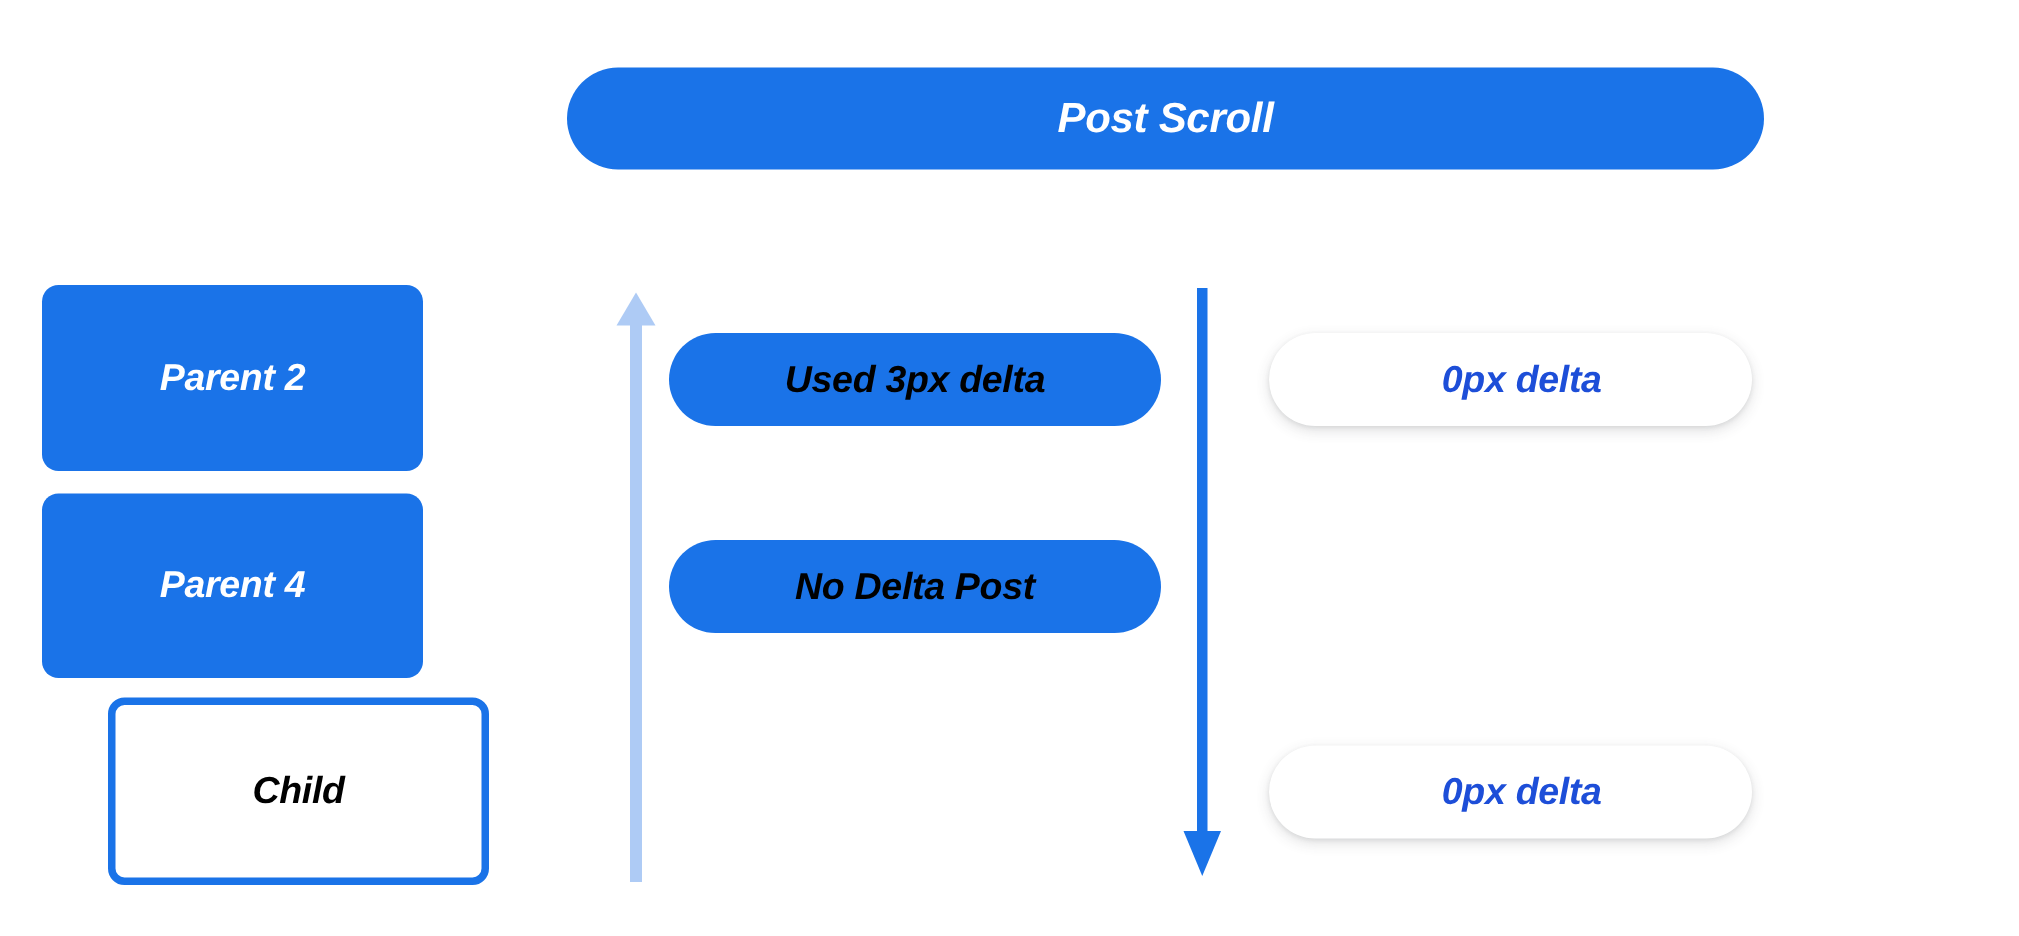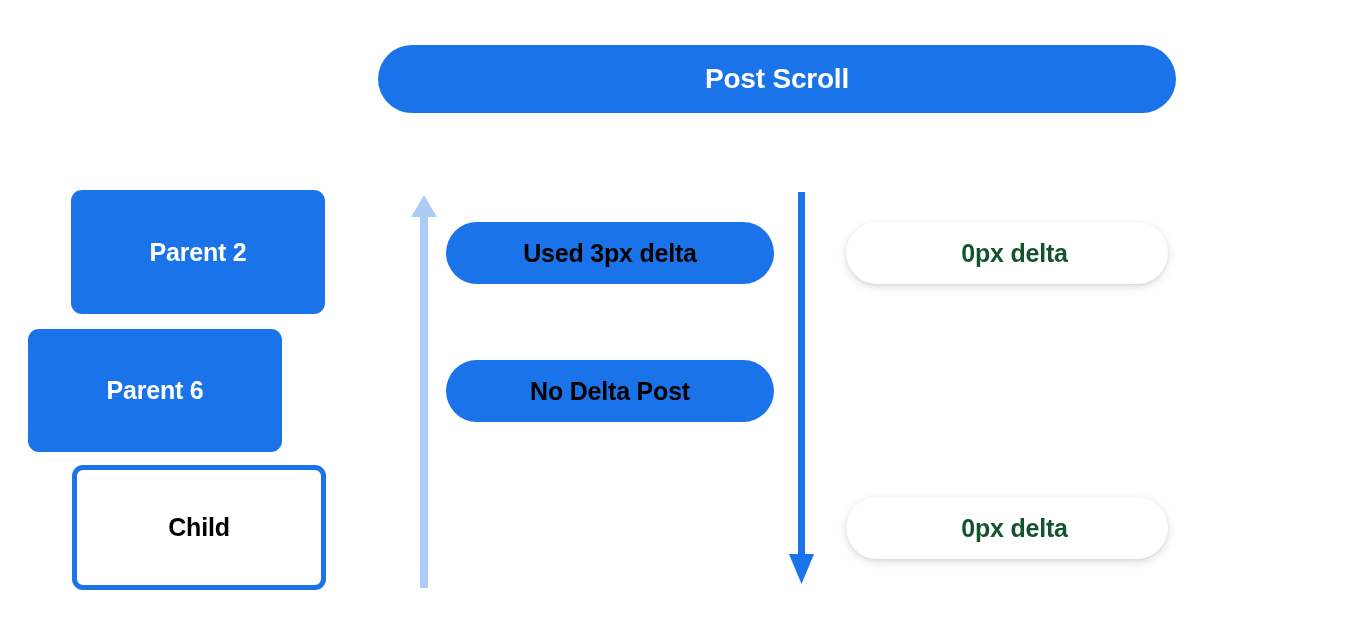--- a/index.html
+++ b/index.html
@@ -9,20 +9,21 @@
   }
   body {
     font-family: "Liberation Sans", sans-serif;
   }
   #stage {
     position: relative;
     width: 1346px;
     height: 624px;
     background: #ffffff;
     overflow: hidden;
+    font-style: italic;
   }
 
   
   .header-pill {
     position: absolute;
     left: 378px;
     top: 45px;
     width: 798px;
     height: 68px;
     background: #1a73e8;
@@ -66,21 +67,21 @@
     border: 5px solid #1a73e8;
     margin-left: 44px;
   }
   .stack-box.outlined .label {
     color: #000000;
     font-size: 25px;
     font-weight: bold;
     letter-spacing: -0.2px;
     line-height: 1;
   }
-  #box-parent2 { top: 190px; height: 124px; margin-left: 43px; }
+  #box-parent2 { top: 190px; height: 124px; }
   #box-parent1 { top: 329px; height: 123px; }
   #box-child   { top: 465px; height: 125px; }
 
   
   .arrow-svg {
     position: absolute;
     overflow: visible;
   }
   #arrow-up-scroll {
     left: 408px;
@@ -126,21 +127,21 @@
     height: 62px;
     background: #ffffff;
     border-radius: 31px;
     box-shadow: 0 3px 9px rgba(60,64,67,0.16), 0 1px 3px rgba(60,64,67,0.10);
     display: flex;
     align-items: center;
     justify-content: center;
     box-sizing: border-box;
   }
   .right-pill .label {
-    color: #14532d;
+    color: #1d4ed8;
     font-size: 25px;
     font-weight: bold;
     letter-spacing: -0.2px;
     line-height: 1;
     margin-left: 15px;
   }
   #right-pill-0 { top: 222px; }
   #right-pill-1 { top: 497px; }
 </style>
 </head>
@@ -150,21 +151,21 @@
 
   <div class="header-pill">
     <span class="label">Post Scroll</span>
   </div>
 
   <div class="stack-box filled" id="box-parent2">
     <span class="label">Parent 2</span>
   </div>
 
   <div class="stack-box filled" id="box-parent1">
-    <span class="label">Parent 6</span>
+    <span class="label">Parent 4</span>
   </div>
 
   <div class="stack-box outlined" id="box-child">
     <span class="label">Child</span>
   </div>
 
   <svg class="arrow-svg" id="arrow-up-scroll" viewBox="0 0 32 396">
     <rect x="12" y="22" width="8" height="374" fill="#aecbf5"></rect>
     <polygon points="16,3 29,25 3,25" fill="#aecbf5"></polygon>
   </svg>

